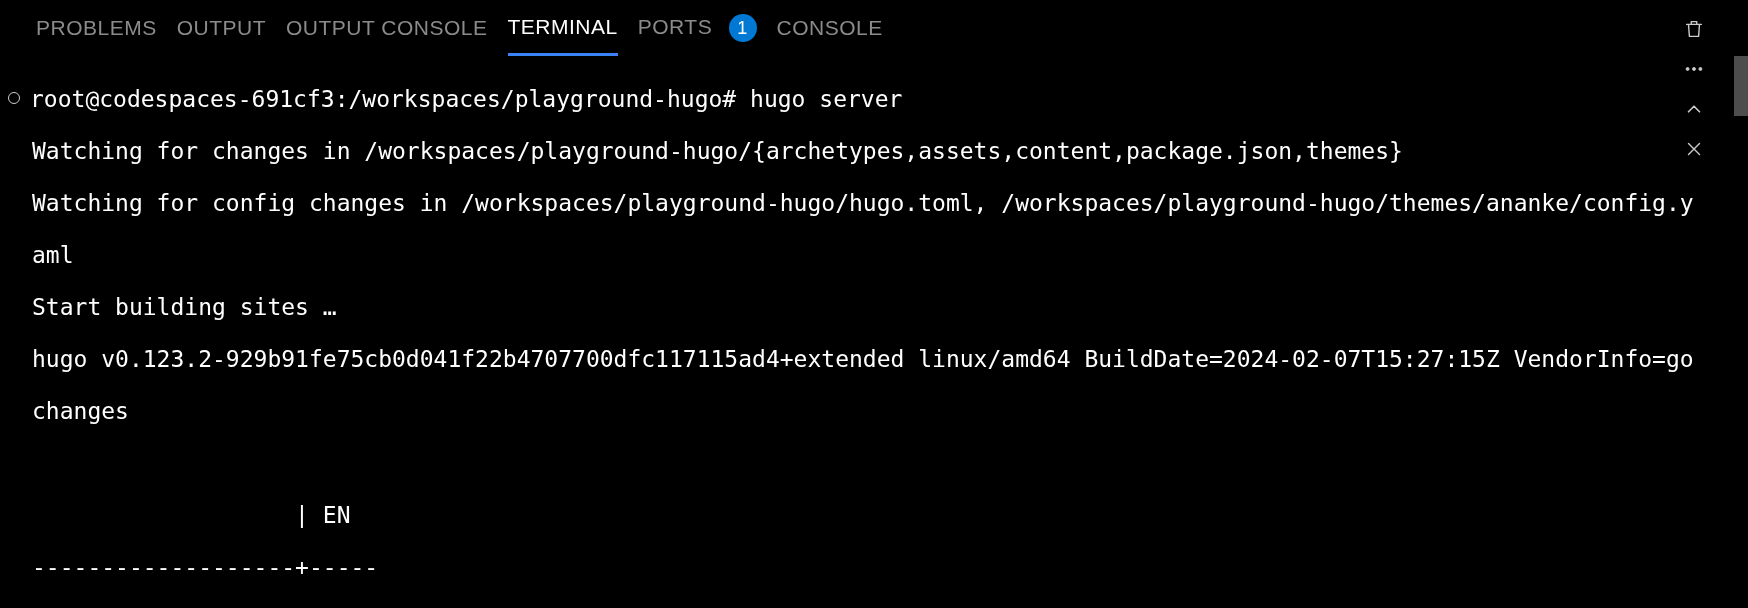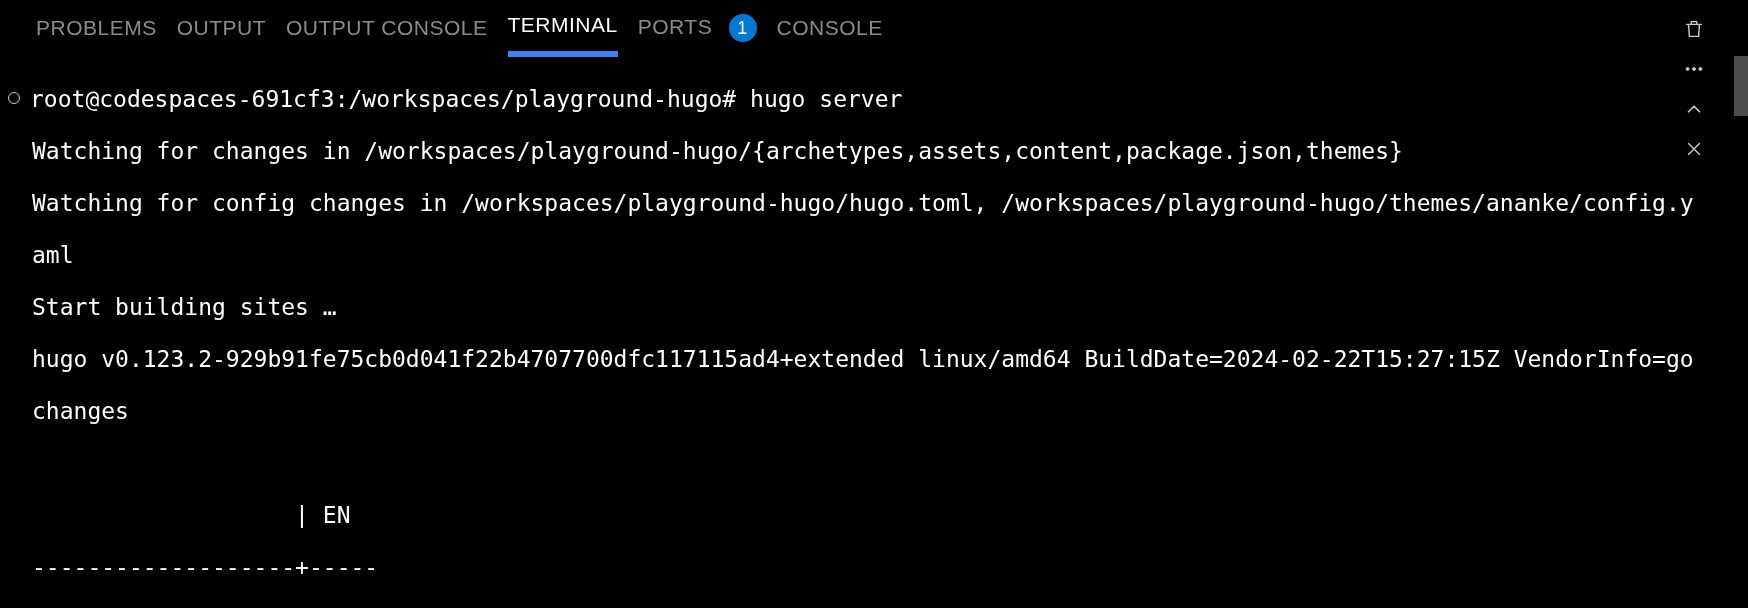--- a/index.html
+++ b/index.html
@@ -32,21 +32,21 @@
       font-size: 21px;
       letter-spacing: 0.5px;
       color: #8b8b8b;
       cursor: pointer;
       padding-bottom: 14px;
       margin-top: 14px;
       white-space: nowrap;
     }
     .tab.active {
       color: #ffffff;
-      border-bottom: 6px solid #3b82f6;
+      border-bottom: 3px solid #3b82f6;
     }
     .ports-badge {
       display: inline-flex;
       align-items: center;
       justify-content: center;
       width: 28px;
       height: 28px;
       border-radius: 50%;
       background: #0078d4;
       color: #ffffff;
@@ -191,21 +191,21 @@
     </div>
   </div>
 </div>
 
 <div class="terminal-body">
 <div class="prompt-line"><span class="circle-marker"></span><span>root@codespaces-691cf3:/workspaces/playground-hugo# hugo server</span></div>
 <div class="output-indent">Watching for changes in /workspaces/playground-hugo/{archetypes,assets,content,package.json,themes}</div>
 <div class="output-indent">Watching for config changes in /workspaces/playground-hugo/hugo.toml, /workspaces/playground-hugo/themes/ananke/config.y</div>
 <div class="output-indent">aml</div>
 <div class="output-indent">Start building sites …</div>
-<div class="output-indent">hugo v0.123.2-929b91fe75cb0d041f22b4707700dfc117115ad4+extended linux/amd64 BuildDate=2024-02-22T15:27:15Z VendorInfo=go</div>
+<div class="output-indent">hugo v0.123.2-929b91fe75cb0d041f22b4707700dfc117115ad4+extended linux/amd64 BuildDate=2024-02-07T15:27:15Z VendorInfo=go</div>
 <div class="output-indent">changes</div>
 <div class="output-indent"></div>
 <div class="output-indent"></div>
 <div class="output-indent">                   | EN  </div>
 <div class="output-indent">-------------------+-----</div>
 <div class="output-indent">  Pages            | 12  </div>
 
 
 
 

